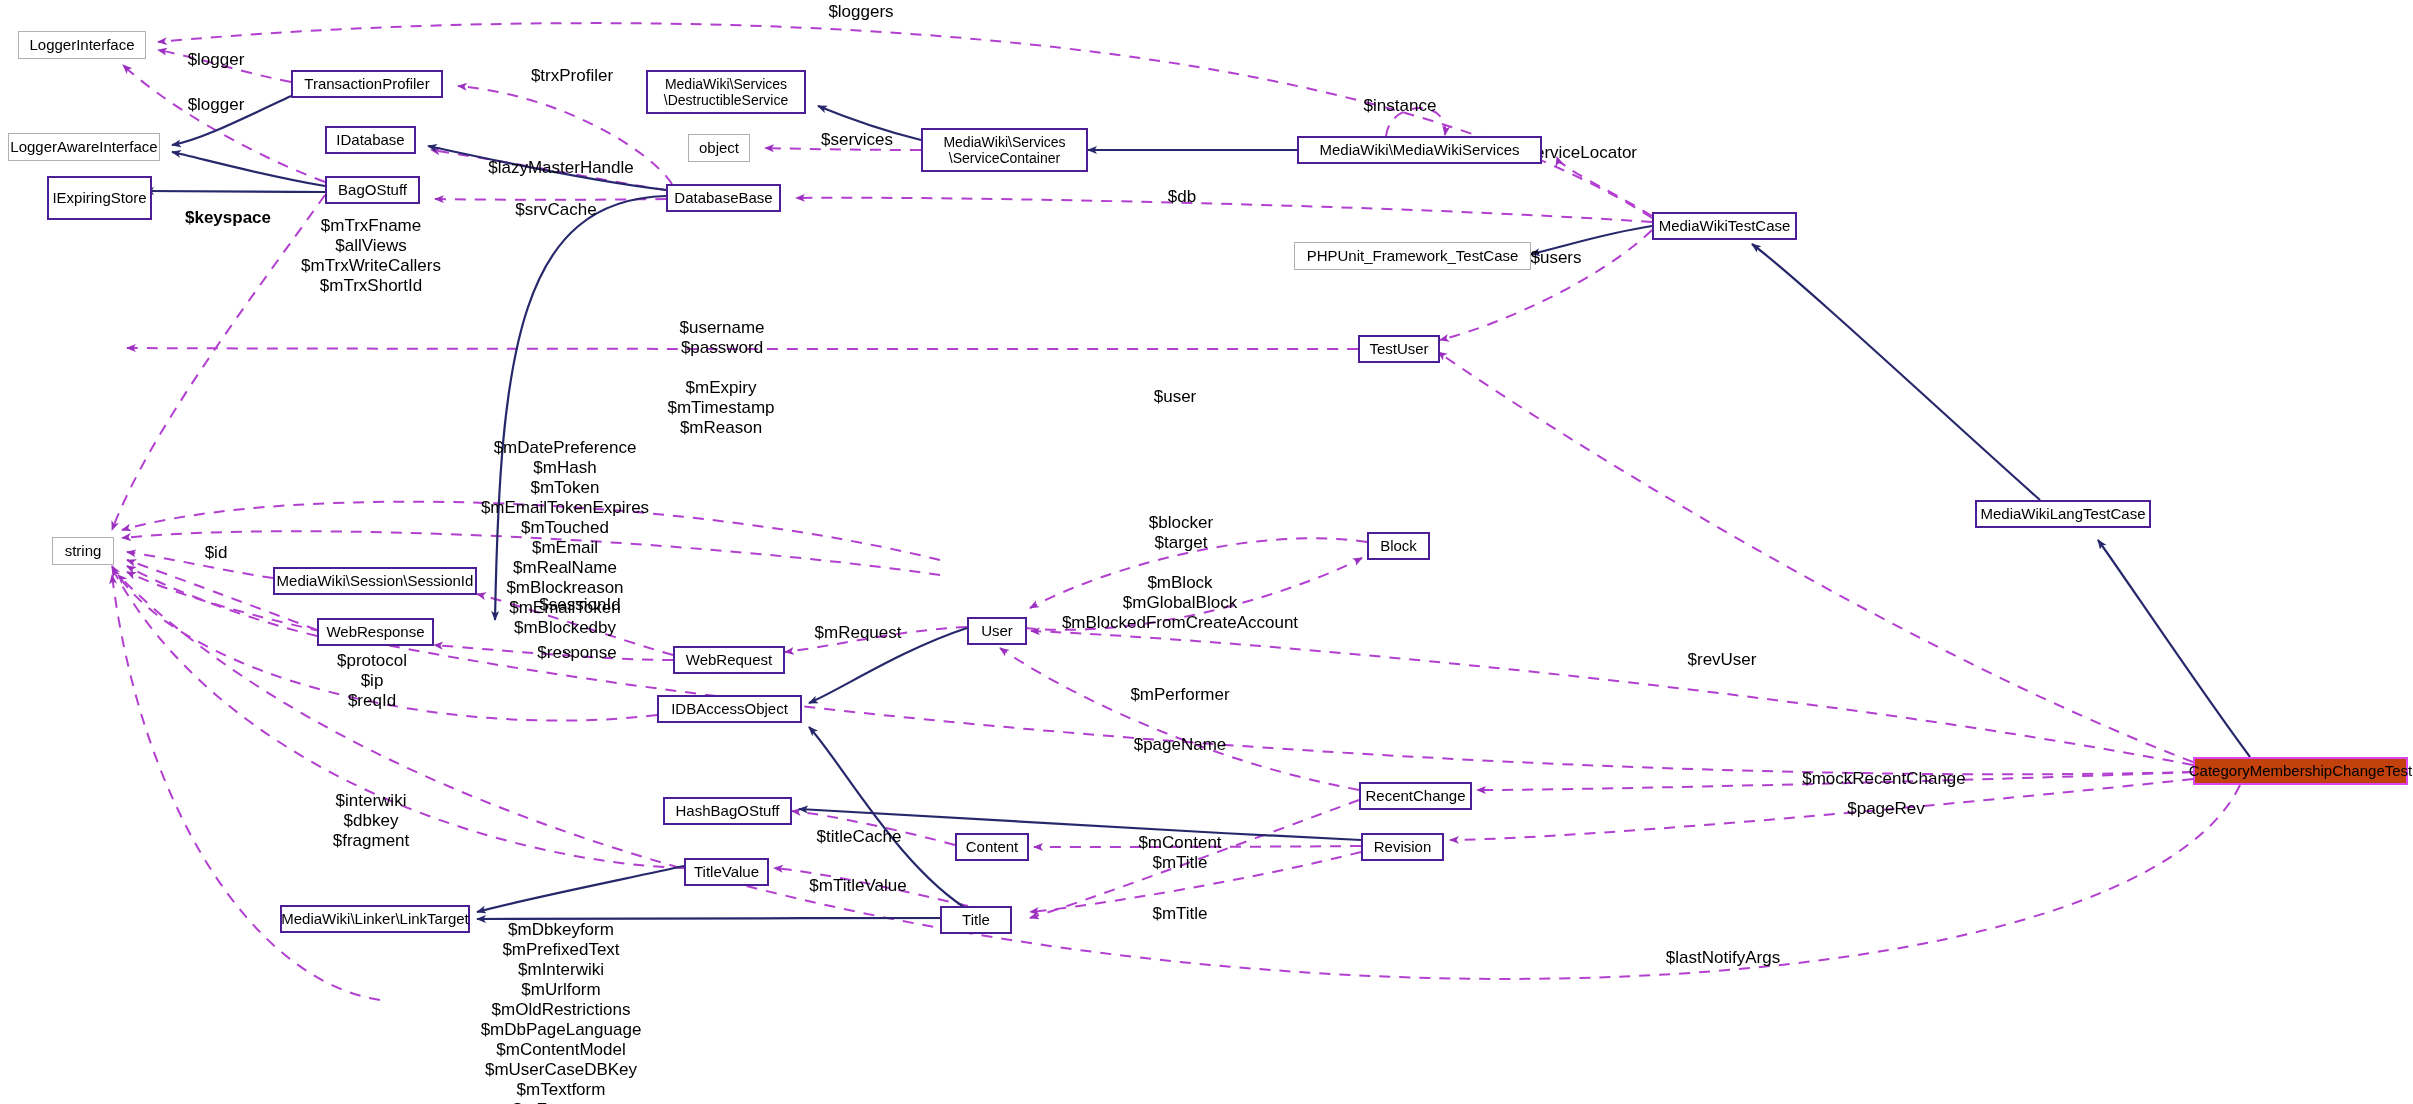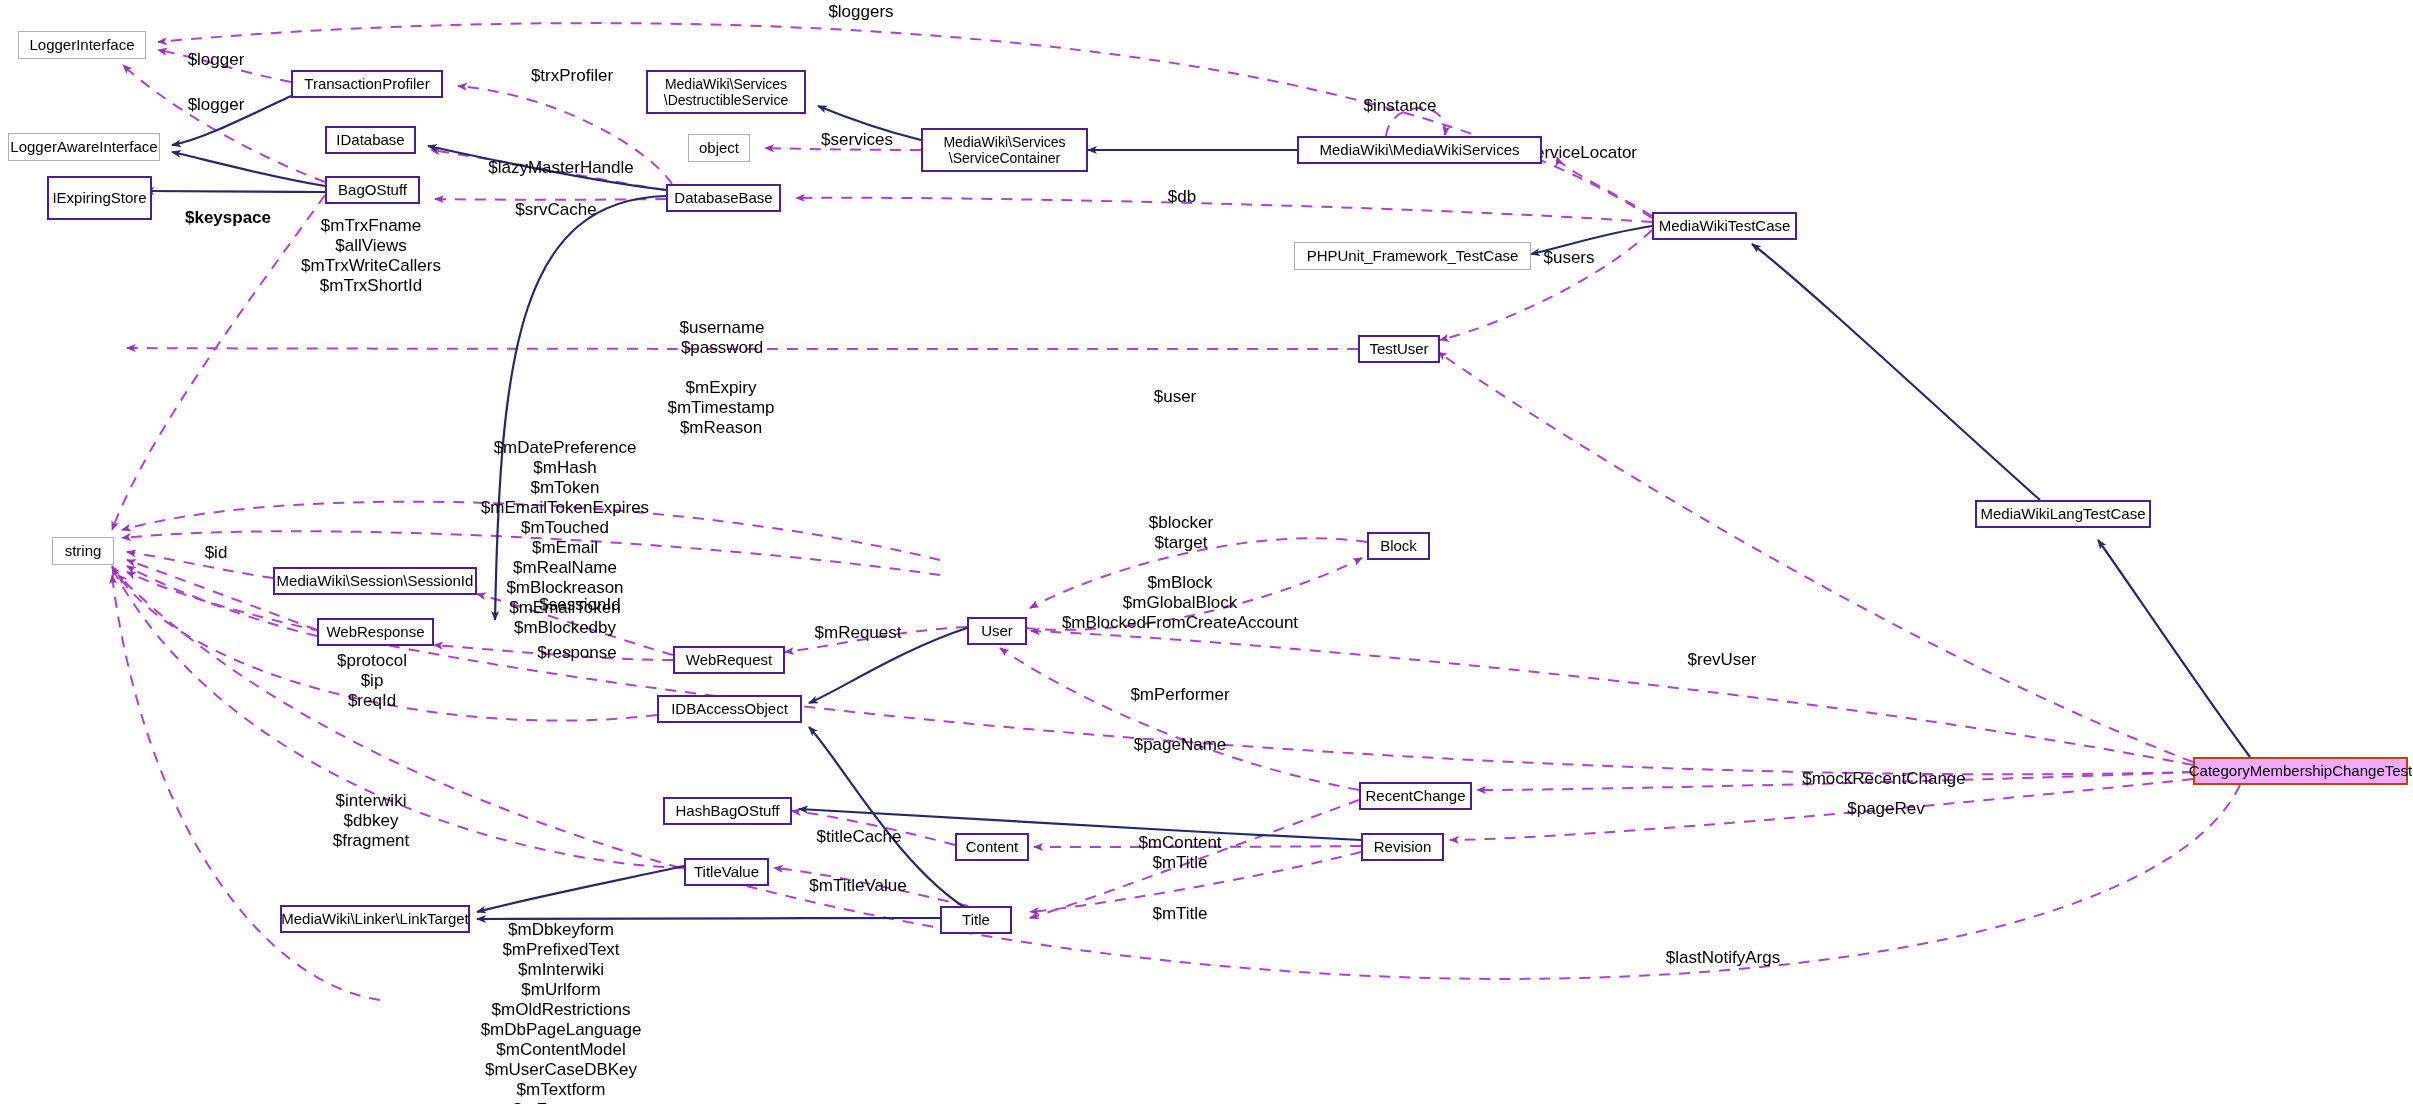--- a/index.html
+++ b/index.html
@@ -36,22 +36,22 @@
     white-space: pre;
     z-index: 5;
   }
   .node.thick {
     border: 2px solid #4c1d95;
   }
   .node.thin {
     border: 1px solid #b0b0b0;
   }
   .node.highlight {
-    background: #f0abfc;
-    border: 2px solid #c2410c;
+    background: #c2410c;
+    border: 2px solid #d946ef;
   }
   .edge-label {
     position: absolute;
     font-size: 17px;
     line-height: 1.18;
     color: #000000;
     text-align: center;
     white-space: pre;
     z-index: 4;
     transform: translateX(-50%);
@@ -224,21 +224,21 @@
   <div class="edge-label" style="left:857px;top:130px;">$services</div>
   <div class="edge-label" style="left:561px;top:158px;">$lazyMasterHandle</div>
   <div class="edge-label" style="left:1577px;top:143px;">$serviceLocator</div>
   <div class="edge-label" style="left:228px;top:208px;font-weight:bold;">$keyspace</div>
   <div class="edge-label" style="left:556px;top:200px;">$srvCache</div>
   <div class="edge-label" style="left:1182px;top:187px;">$db</div>
   <div class="edge-label" style="left:371px;top:216px;">$mTrxFname
 $allViews
 $mTrxWriteCallers
 $mTrxShortId</div>
-  <div class="edge-label" style="left:1556px;top:248px;margin-left:13px;">$users</div>
+  <div class="edge-label" style="left:1556px;top:248px;">$users</div>
   <div class="edge-label" style="left:722px;top:318px;">$username
 $password</div>
   <div class="edge-label" style="left:1175px;top:387px;">$user</div>
   <div class="edge-label" style="left:721px;top:378px;">$mExpiry
 $mTimestamp
 $mReason</div>
   <div class="edge-label" style="left:565px;top:408px;margin-top:30px;">$mDatePreference
 $mHash
 $mToken
 $mEmailTokenExpires

